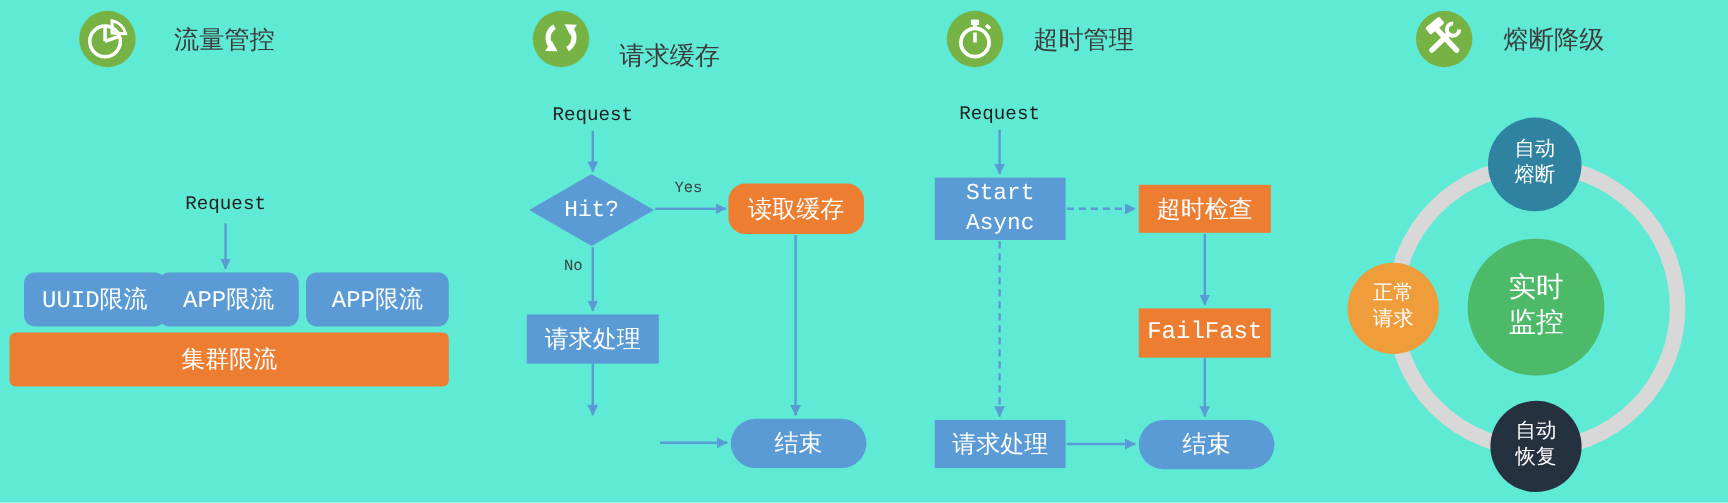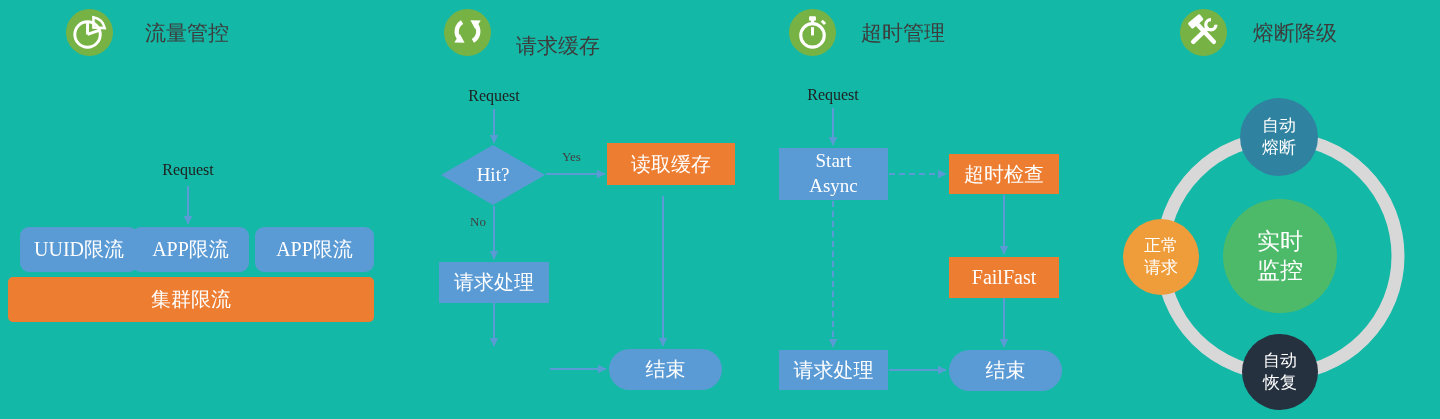--- a/index.html
+++ b/index.html
@@ -1,17 +1,17 @@
 <!DOCTYPE html>
 <html><head>
 <meta charset="utf-8">
 <style>
   html,body{margin:0;padding:0;background:#fff;}
-  #canvas{position:relative;width:1440px;height:419px;background:#14b8a6;overflow:hidden;
-          font-family:Liberation Serif, serif;}
+  #canvas{position:relative;width:1440px;height:419px;background:#5eead4;overflow:hidden;
+          font-family:Liberation Mono, monospace;}
   svg.underlay{position:absolute;left:0;top:0;}
   .sec-icon{position:absolute;width:47px;height:47px;border-radius:50%;background:#77B344;
             display:flex;align-items:center;justify-content:center;}
   .sec-title{position:absolute;font-size:21px;color:#3C3C3C;white-space:nowrap;}
   .lbl{position:absolute;width:90px;font-size:16px;color:#1F1F1F;text-align:center;}
   .tag{position:absolute;font-size:13px;color:#404040;}
   .box{position:absolute;display:flex;align-items:center;justify-content:center;
        color:#fff;font-size:20px;white-space:nowrap;}
   .blue{background:#5B9BD5;}
   .orange{background:#ED7D31;}
@@ -78,21 +78,21 @@
       <path d="M18.5,13.5 A11,11 0 0 0 16.2,30.8" fill="none" stroke="#fff" stroke-width="4.4"></path>
       <path d="M31.8,20.5 L27,11.5 L37.5,11.8 Z" fill="#fff"></path>
       <path d="M16.2,25.5 L21,34.5 L10.5,34.2 Z" fill="#fff"></path>
     </svg>
   </div>
   <div class="sec-title" style="left:516px;top:19px;margin-top:13px;">请求缓存</div>
   <div class="lbl" style="left:449px;top:87px;">Request</div>
   <div class="diamond" style="left:441px;top:145px;width:104px;height:60px;">Hit?</div>
   <div class="tag" style="left:562px;top:149px;">Yes</div>
   <div class="tag" style="left:470px;top:214px;">No</div>
-  <div class="box orange" style="left:607px;top:143px;width:128px;height:42px;">读取缓存</div>
+  <div class="box orange" style="left:607px;top:153px;width:113px;height:42px;border-radius:14px;">读取缓存</div>
   <div class="box blue" style="left:439px;top:262px;width:110px;height:41px;">请求处理</div>
   <div class="box blue pill" style="left:609px;top:349px;width:113px;height:41px;">结束</div>
 
   <div class="sec-icon" style="left:789px;top:9px;">
     <svg width="47" height="47" viewBox="0 0 48 48">
       <circle cx="24" cy="27" r="12" fill="none" stroke="#fff" stroke-width="3.2"></circle>
       <rect x="20.5" y="7.5" width="7" height="4.5" rx="1" fill="#fff"></rect>
       <rect x="22.4" y="11" width="3.2" height="4.5" fill="#fff"></rect>
       <line x1="33.5" y1="12" x2="36.8" y2="15.3" stroke="#fff" stroke-width="3"></line>
       <line x1="24" y1="27" x2="24" y2="18.5" stroke="#fff" stroke-width="3"></line>

